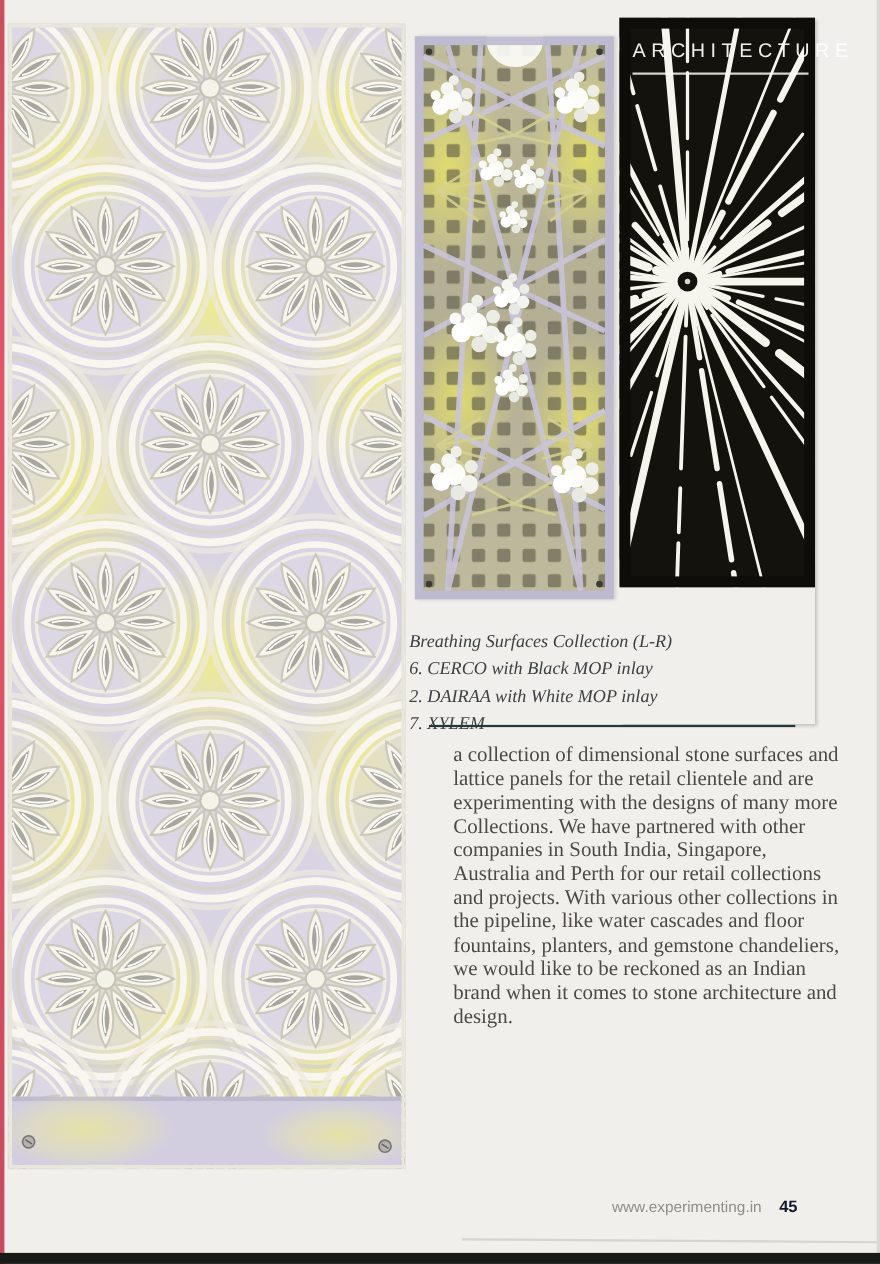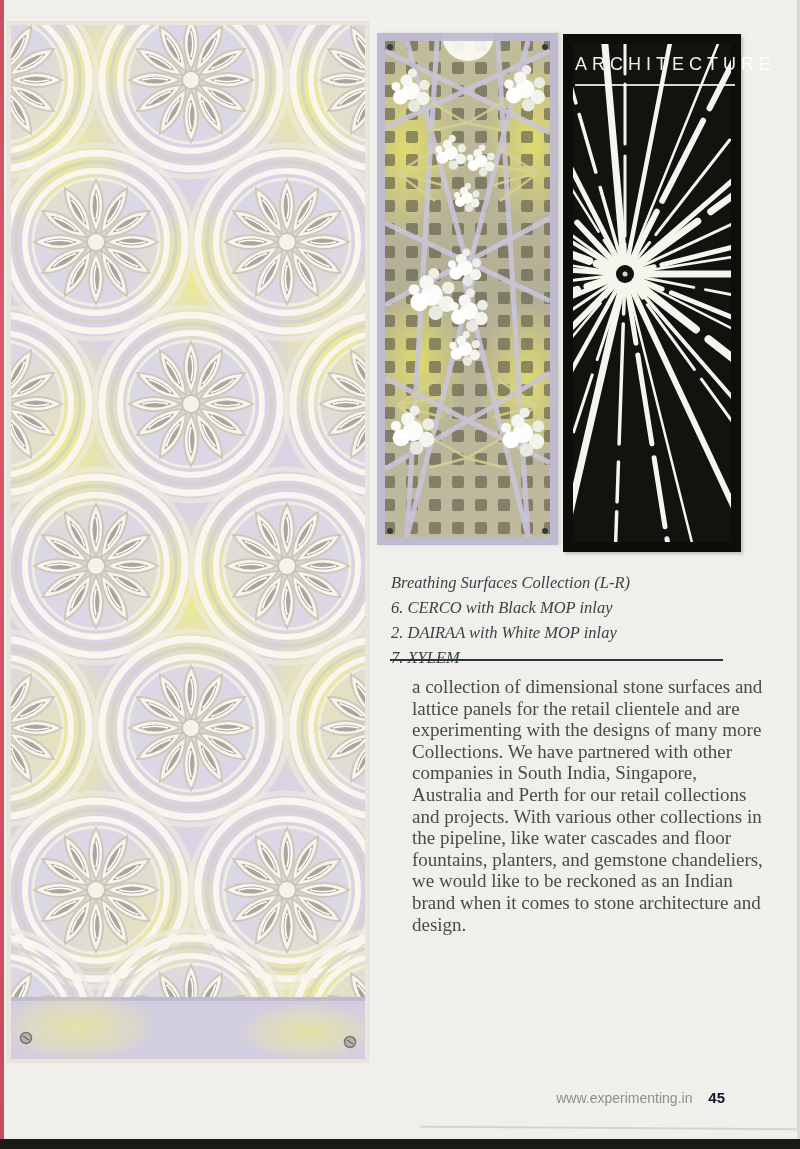--- a/index.html
+++ b/index.html
@@ -13,31 +13,31 @@
     background:linear-gradient(#c94f5e,#e0566a 30%,#d64e62 70%,#c74b60);}
   .scan-bar-bottom{position:absolute;left:0;top:1139px;width:800px;height:10px;background:#191917;}
   .scan-edge-right{position:absolute;right:0;top:0;width:3px;height:1149px;background:#dbd9d4;}
   .page-edge-line{position:absolute;left:420px;top:1127px;width:380px;height:2px;background:#d6d4cf;transform:rotate(.4deg);}
 
   
   figure{margin:0;padding:0;position:absolute;}
   figure svg{display:block;}
   .fig-cerco{left:8px;top:22px;width:360px;height:1040px;box-shadow:0 0 0 1px #e4e2d8;}
   .fig-dairaa{left:377px;top:33px;width:181px;height:512px;box-shadow:2px 0 3px rgba(0,0,0,.12);}
-  .fig-xylem{left:563px;top:34px;width:178px;height:518px;box-shadow:2px 2px 3px rgba(0,0,0,.2);}
+  .fig-xylem{left:563px;top:16px;width:178px;height:642px;box-shadow:2px 2px 3px rgba(0,0,0,.2);}
 
   .arch-label{
     position:absolute;top:20px;left:12px;right:6px;text-align:center;
     color:#ffffff;font-family:"Liberation Sans","DejaVu Sans",sans-serif;
     font-size:18px;letter-spacing:5px;font-weight:400;
     padding-bottom:9px;border-bottom:2px solid rgba(255,255,255,.88);opacity:.93;
   }
 
   
-  .caption{position:absolute;left:391px;top:570px;width:340px;
+  .caption{position:absolute;left:372px;top:570px;width:340px;
     font-style:italic;font-size:16.5px;line-height:25px;color:#3d4144;}
   .caption .cap-line{margin:0;}
   .divider{position:absolute;left:390px;top:659px;width:333px;height:2px;background:#24383c;}
 
   
   .article{position:absolute;left:412px;top:676px;width:353px;color:#4c4a46;}
   .article p.bodycopy{margin:0 0 11px 0;font-size:19px;line-height:21.6px;}
   .article p.qa{margin:0;font-size:19px;line-height:21.6px;}
   .qa .q{font-weight:bold;color:#43423e;white-space:nowrap;font-size:18.5px;letter-spacing:-.2px;}
   .qa .rg{font-family:"Liberation Sans","DejaVu Sans",sans-serif;font-weight:bold;

